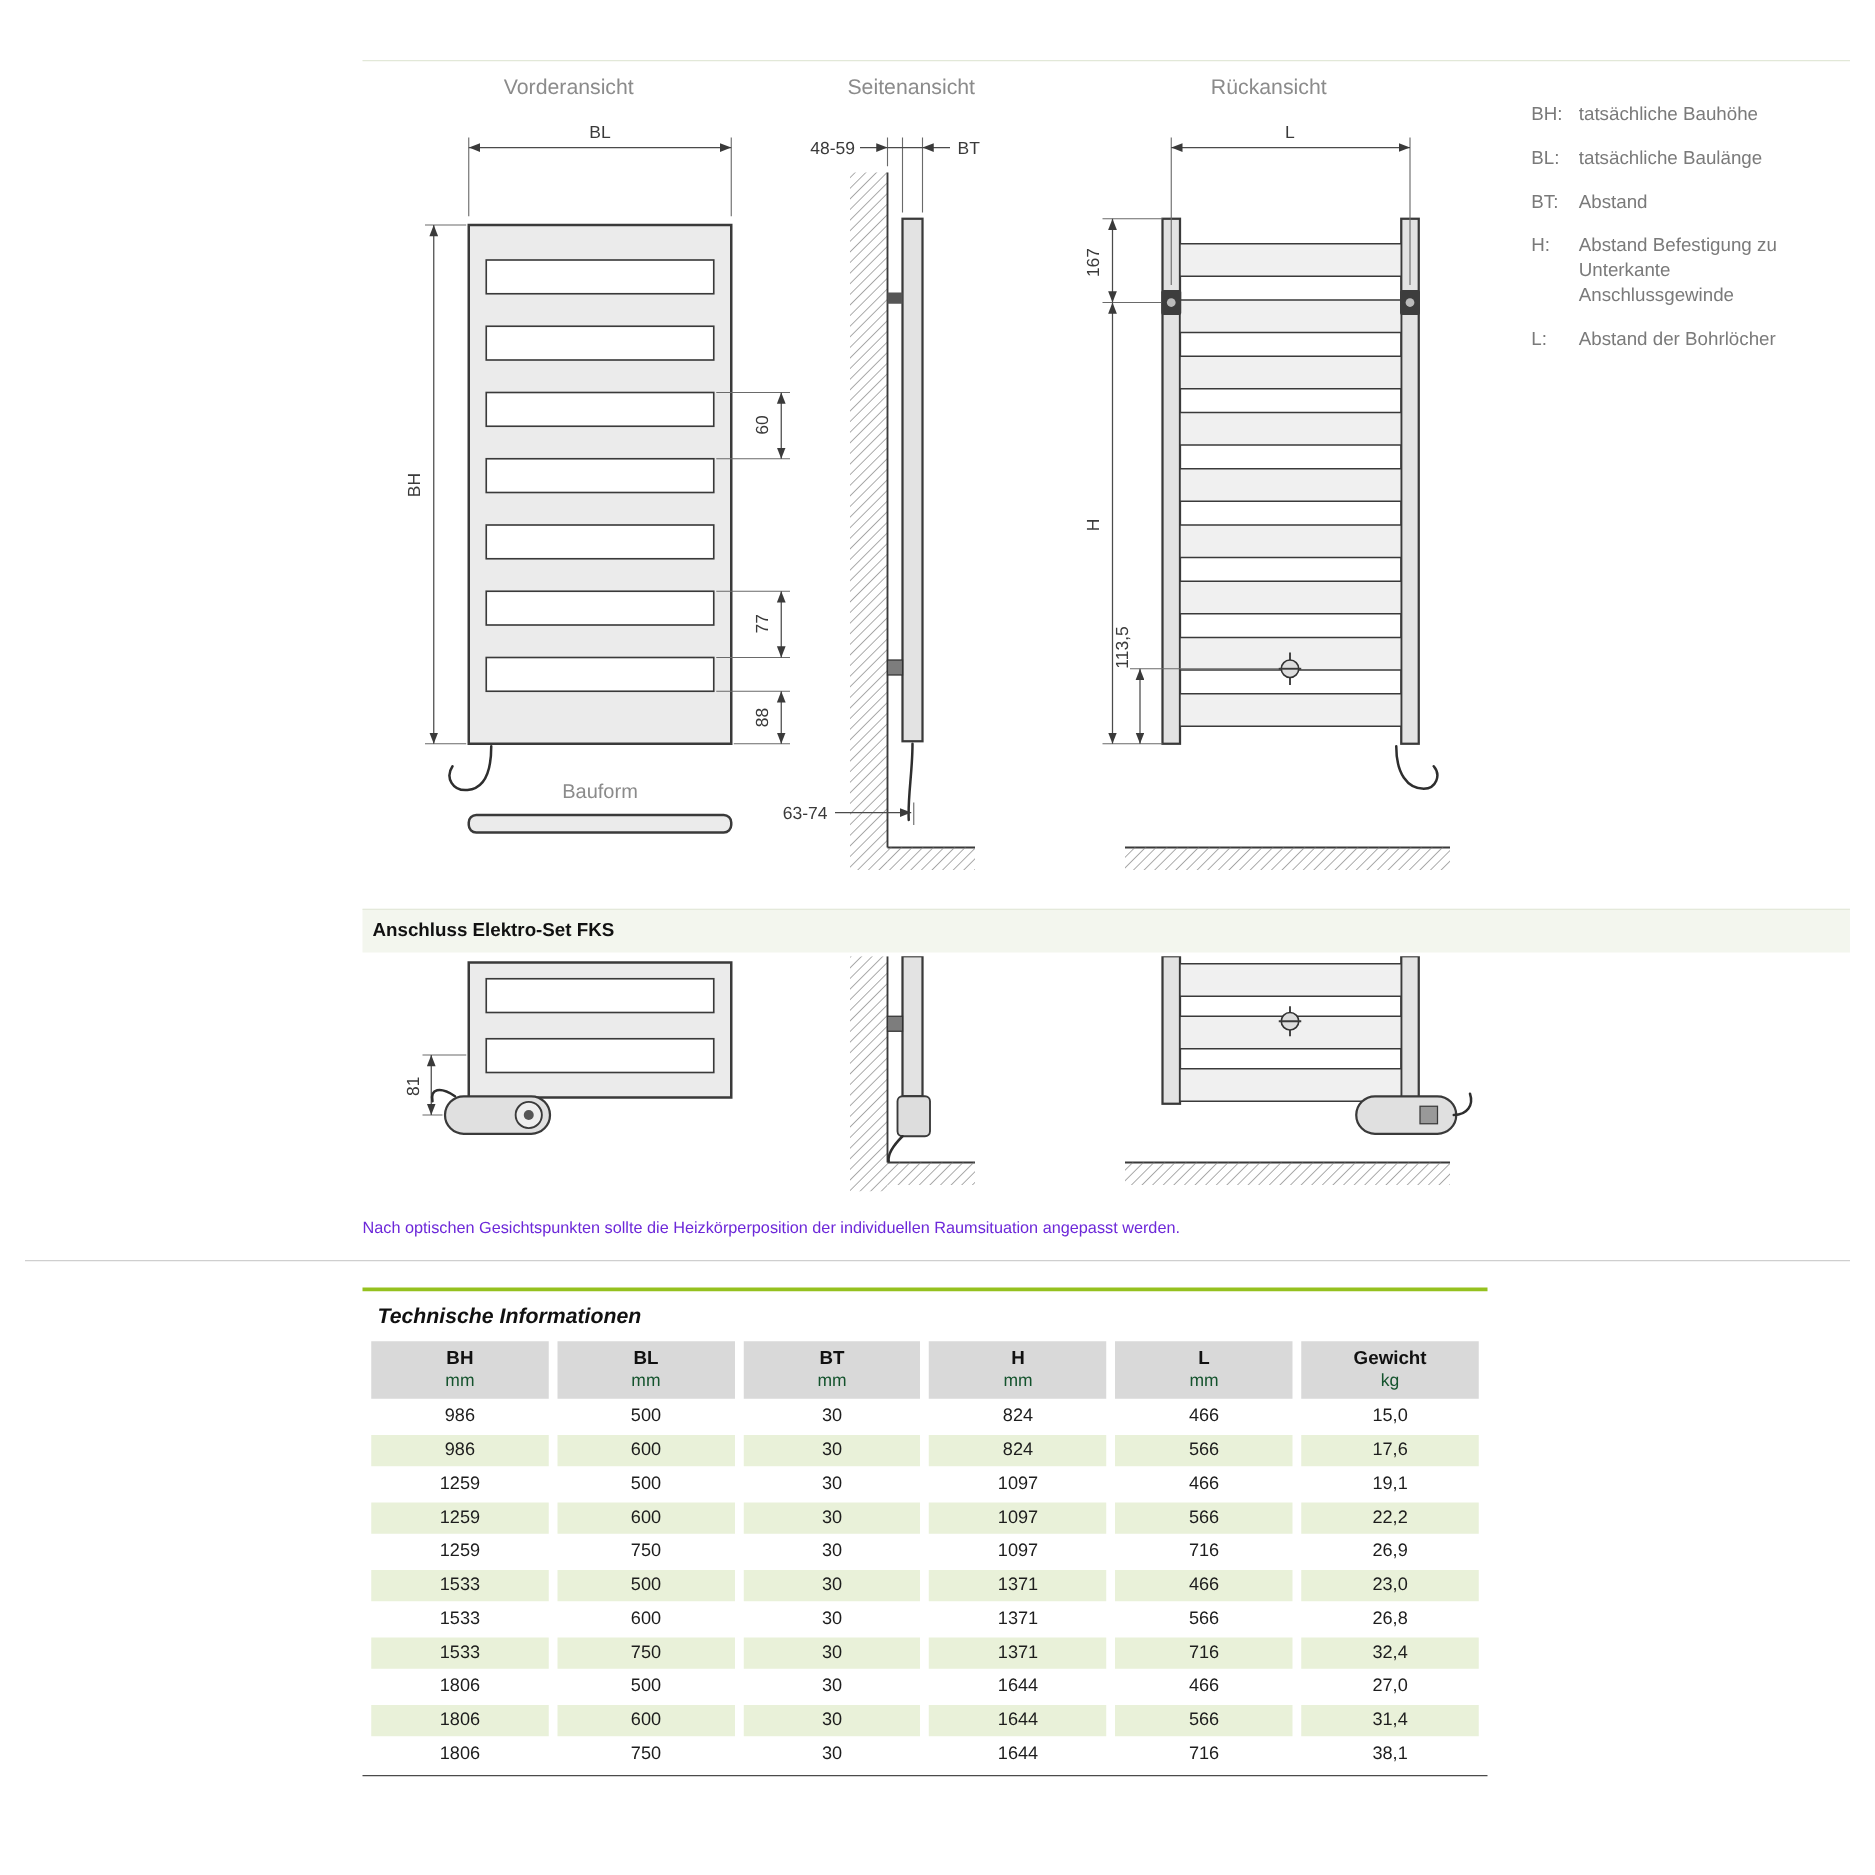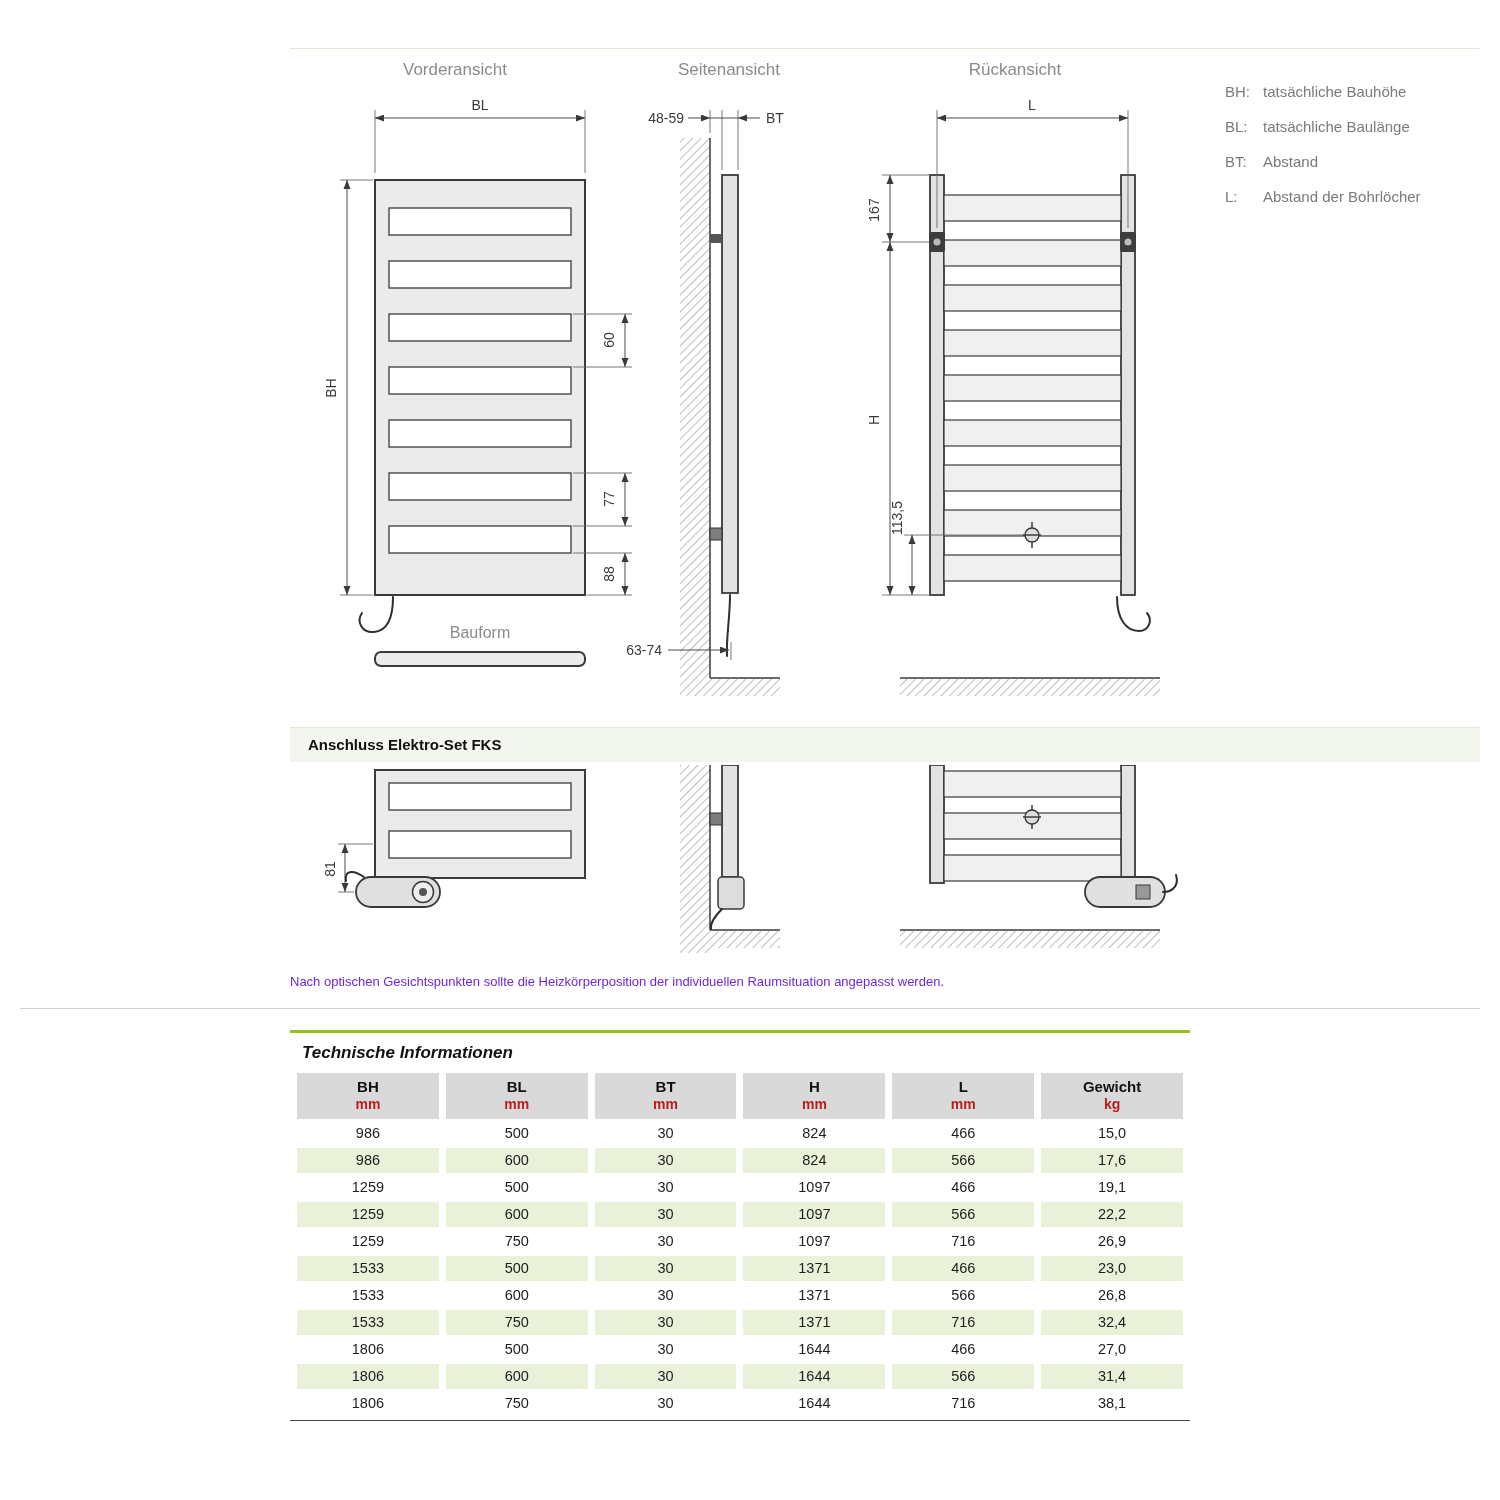--- a/index.html
+++ b/index.html
@@ -24,32 +24,32 @@
   .thinline{stroke:#3a3a3a;stroke-width:1.5;fill:none;}
   .fixture{fill:#7d7d7d;stroke:#333;stroke-width:1;}
 
   .legend{top:82px;left:1225px;width:250px;font-size:15px;color:#7a7a7a;}
   .legend-row{margin-bottom:15px;line-height:20px;}
   .legend-term{display:inline-block;width:38px;vertical-align:top;}
   .legend-desc{display:inline-block;width:200px;vertical-align:top;}
 
   .elektro-band{top:727px;left:290px;width:1190px;height:34px;background:#f3f6ee;
     border-top:1px solid #e4e9da;}
-  .elektro-band .t{font-size:15px;font-weight:bold;color:#111;line-height:34px;padding-left:18px;}
+  .elektro-band .t{font-size:15px;font-weight:bold;color:#111;line-height:34px;padding-left:8px;}
 
   .note{top:974px;left:290px;width:1100px;font-size:13px;color:#6d28d9;}
   .mid-divider{top:1008px;left:20px;width:1460px;border-top:1px solid #cfcfcf;}
 
   .table-block{top:1030px;left:290px;width:900px;}
   .green-rule{height:3px;background:#95c11f;}
   .table-title{font-size:17px;font-weight:bold;color:#111;margin:10px 0 8px 12px;font-style:italic;}
   table.tech{width:900px;table-layout:fixed;border-collapse:separate;border-spacing:7px 2px;}
   table.tech th{background:#d9d9d9;padding:5px 0 6px;text-align:center;}
   .th-label{font-size:15px;font-weight:bold;color:#111;line-height:18px;}
-  .th-unit{font-size:14px;font-weight:bold;color:#b91c1c;line-height:17px;}
+  .th-unit{font-size:14px;font-weight:normal;color:#14532d;line-height:17px;}
   table.tech td{font-size:14.5px;color:#1d1d1d;text-align:center;padding:4px 0;line-height:17px;}
   table.tech tr.alt td{background:#e9f1d9;}
   .table-bottom-rule{border-bottom:1.5px solid #4a4a4a;margin-top:2px;}
 </style>
 </head>
 <body>
 
 <div class="abs top-rule"></div>
 
 <svg class="abs" style="top:48px;left:290px;" width="890" height="665" viewBox="0 0 890 665">
@@ -198,20 +198,21 @@
     <path class="cable" d="M827,549 C827,571 836,583 849,583 C859,583 863,572 857,565"></path>
     <line class="thinline" x1="610" y1="630" x2="870" y2="630"></line>
     <rect x="610" y="630" width="260" height="18" fill="url(#hatch)"></rect>
   </g>
 </svg>
 
 <div class="abs legend">
     <div class="legend-row"><span class="legend-term">BH:</span><span class="legend-desc">tatsächliche Bauhöhe</span></div>
     <div class="legend-row"><span class="legend-term">BL:</span><span class="legend-desc">tatsächliche Baulänge</span></div>
     <div class="legend-row"><span class="legend-term">BT:</span><span class="legend-desc">Abstand</span></div>
+    <div class="legend-row"><span class="legend-term">H:</span><span class="legend-desc">Abstand Befestigung zu Unterkante Anschlussgewinde</span></div>
     <div class="legend-row"><span class="legend-term">L:</span><span class="legend-desc">Abstand der Bohrlöcher</span></div>
   </div>
 
 <div class="abs elektro-band">
   <div class="t">Anschluss Elektro-Set FKS</div>
 </div>
 
 <svg class="abs" style="top:765px;left:290px;" width="890" height="205" viewBox="0 0 890 205">
 
   <g>

